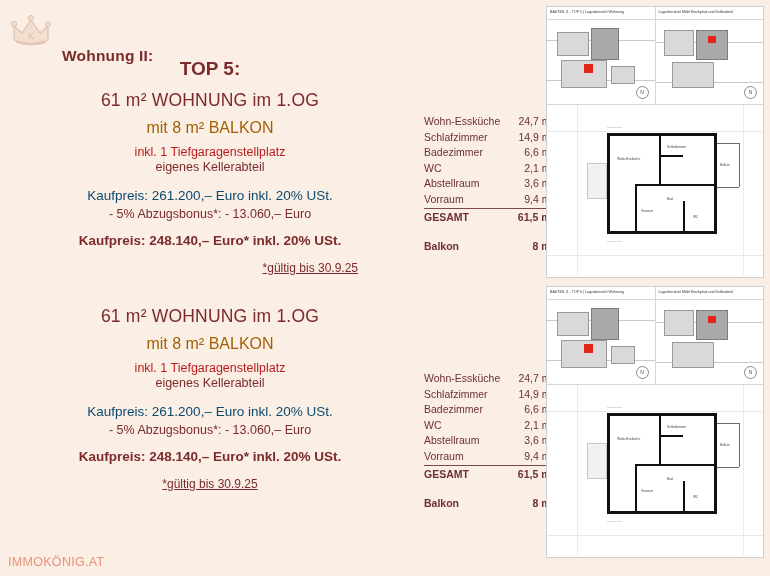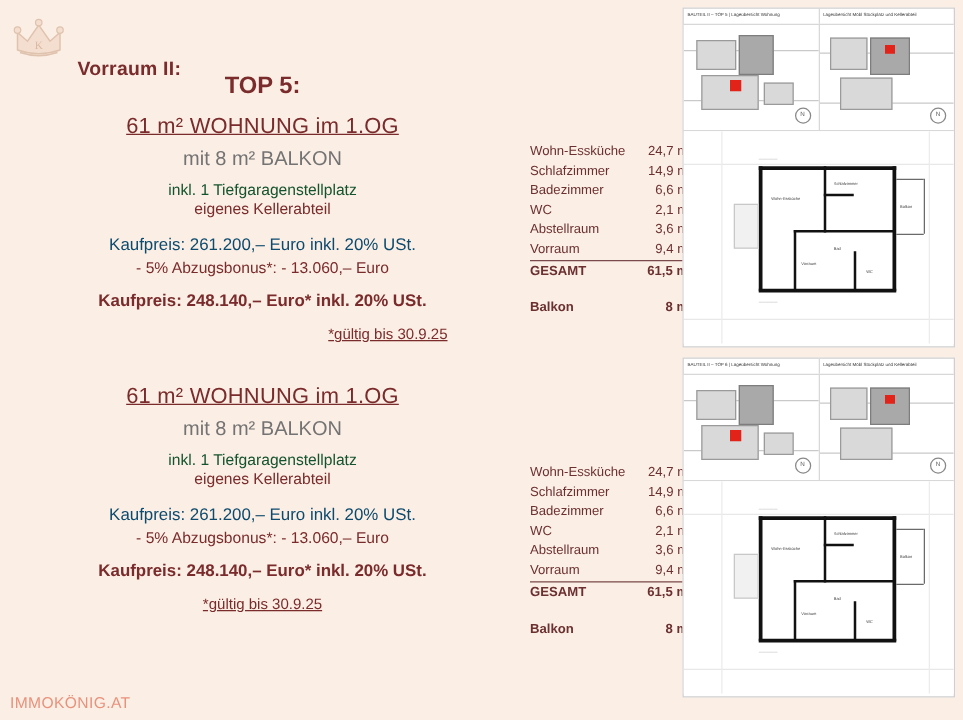--- a/index.html
+++ b/index.html
@@ -23,23 +23,23 @@
     position:absolute;left:62px;top:47px;
     font-size:15.5px;font-weight:bold;color:#7a2b2b;
     letter-spacing:.2px;
   }
 
   .block{position:absolute;left:0;width:420px;text-align:center;}
   .block.b1{top:58px;}
   .block.b2{top:306px;}
 
   .top-line{font-size:19px;font-weight:bold;color:#7a2b2b;margin:0 0 10px 0;}
-  .lrg{font-size:17.5px;font-weight:normal;color:#7a2b2b;margin:0 0 8px 0;letter-spacing:.2px;text-decoration:underline;}
-  .mid{font-size:16px;font-weight:normal;color:#737373;margin:0 0 8px 0;}
-  .sml{font-size:12.5px;color:#14532d;margin:0 0 1px 0;}
+  .lrg{font-size:17.5px;font-weight:normal;color:#7a2b2b;margin:0 0 8px 0;letter-spacing:.2px;}
+  .mid{font-size:16px;font-weight:normal;color:#a16207;margin:0 0 8px 0;}
+  .sml{font-size:12.5px;color:#b91c1c;margin:0 0 1px 0;}
   .sml2{font-size:12.5px;color:#7a2b2b;margin:0 0 14px 0;}
   .price{font-size:13.5px;color:#0c4a6e;margin:0 0 4px 0;}
   .bonus{font-size:12.5px;color:#7a2b2b;margin:0 0 12px 0;}
   .final{font-size:13.5px;font-weight:bold;color:#7a2b2b;margin:0 0 10px 0;}
   .valid{font-size:12px;color:#7a2b2b;text-decoration:underline;margin:0;}
   .valid-wrap{text-align:center;}
   .valid-wrap.right{text-align:right;padding-right:62px;}
 
   
   .areas{position:absolute;width:130px;font-size:10.5px;color:#6b3030;}
@@ -100,21 +100,21 @@
       <circle cx="8" cy="18" r="2.6" fill="#f3ded0" stroke="#e0c3ae" stroke-width="1"></circle>
       <circle cx="25" cy="12" r="2.6" fill="#f3ded0" stroke="#e0c3ae" stroke-width="1"></circle>
       <circle cx="42" cy="18" r="2.6" fill="#f3ded0" stroke="#e0c3ae" stroke-width="1"></circle>
       <path d="M10 36 Q25 41 40 36" fill="none" stroke="#e0c3ae" stroke-width="1.4"></path>
       <text x="25" y="33" font-size="9" text-anchor="middle" fill="#dcb9a2" font-family="Liberation Serif, serif">K</text>
     </svg>
   </div>
 
   <div class="left">
 
-    <div class="bauteil">Vorraum II:</div>
+    <div class="bauteil">Wohnung II:</div>
 
     <div class="block b1">
       <div class="top-line">
         <span>TOP 5</span><span>:</span>
       </div>
       <div class="lrg">61 m² WOHNUNG im 1.OG</div>
       <div class="mid">mit 8 m² BALKON</div>
       <div class="sml">inkl. 1 Tiefgaragenstellplatz</div>
       <div class="sml2">eigenes Kellerabteil</div>
       <div class="price">Kaufpreis: 261.200,– Euro inkl. 20% USt.</div>

